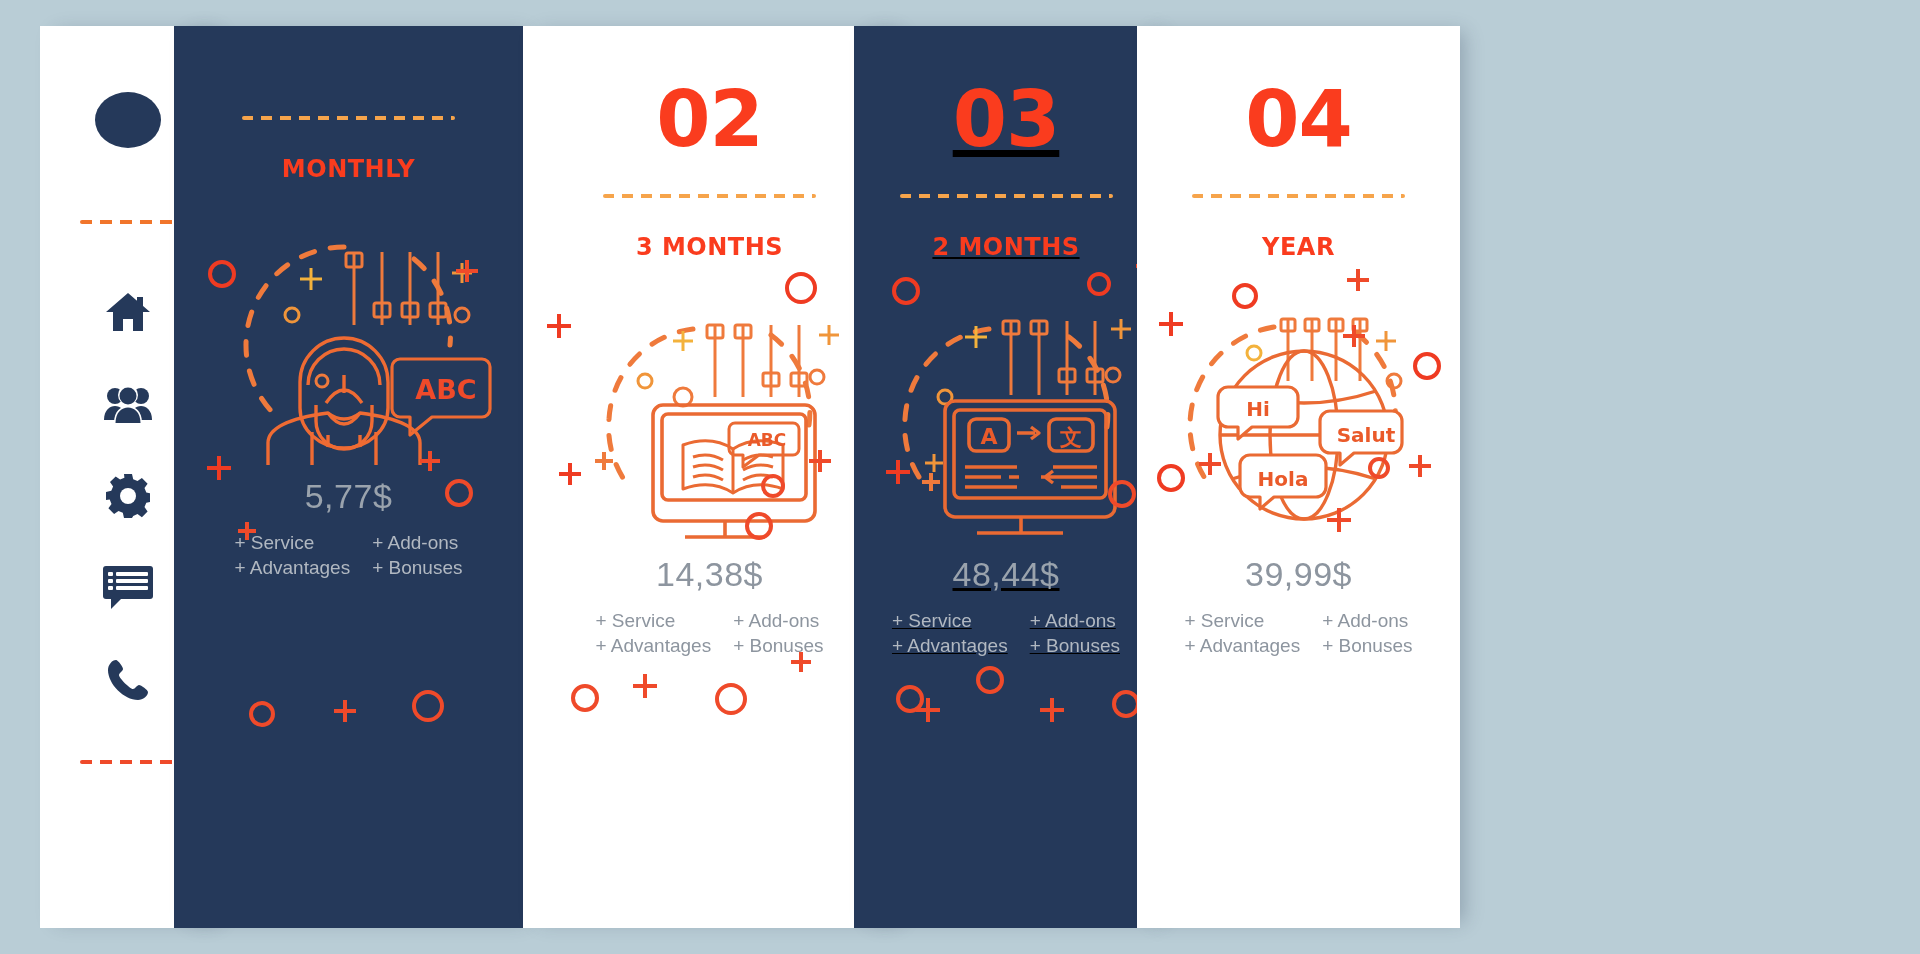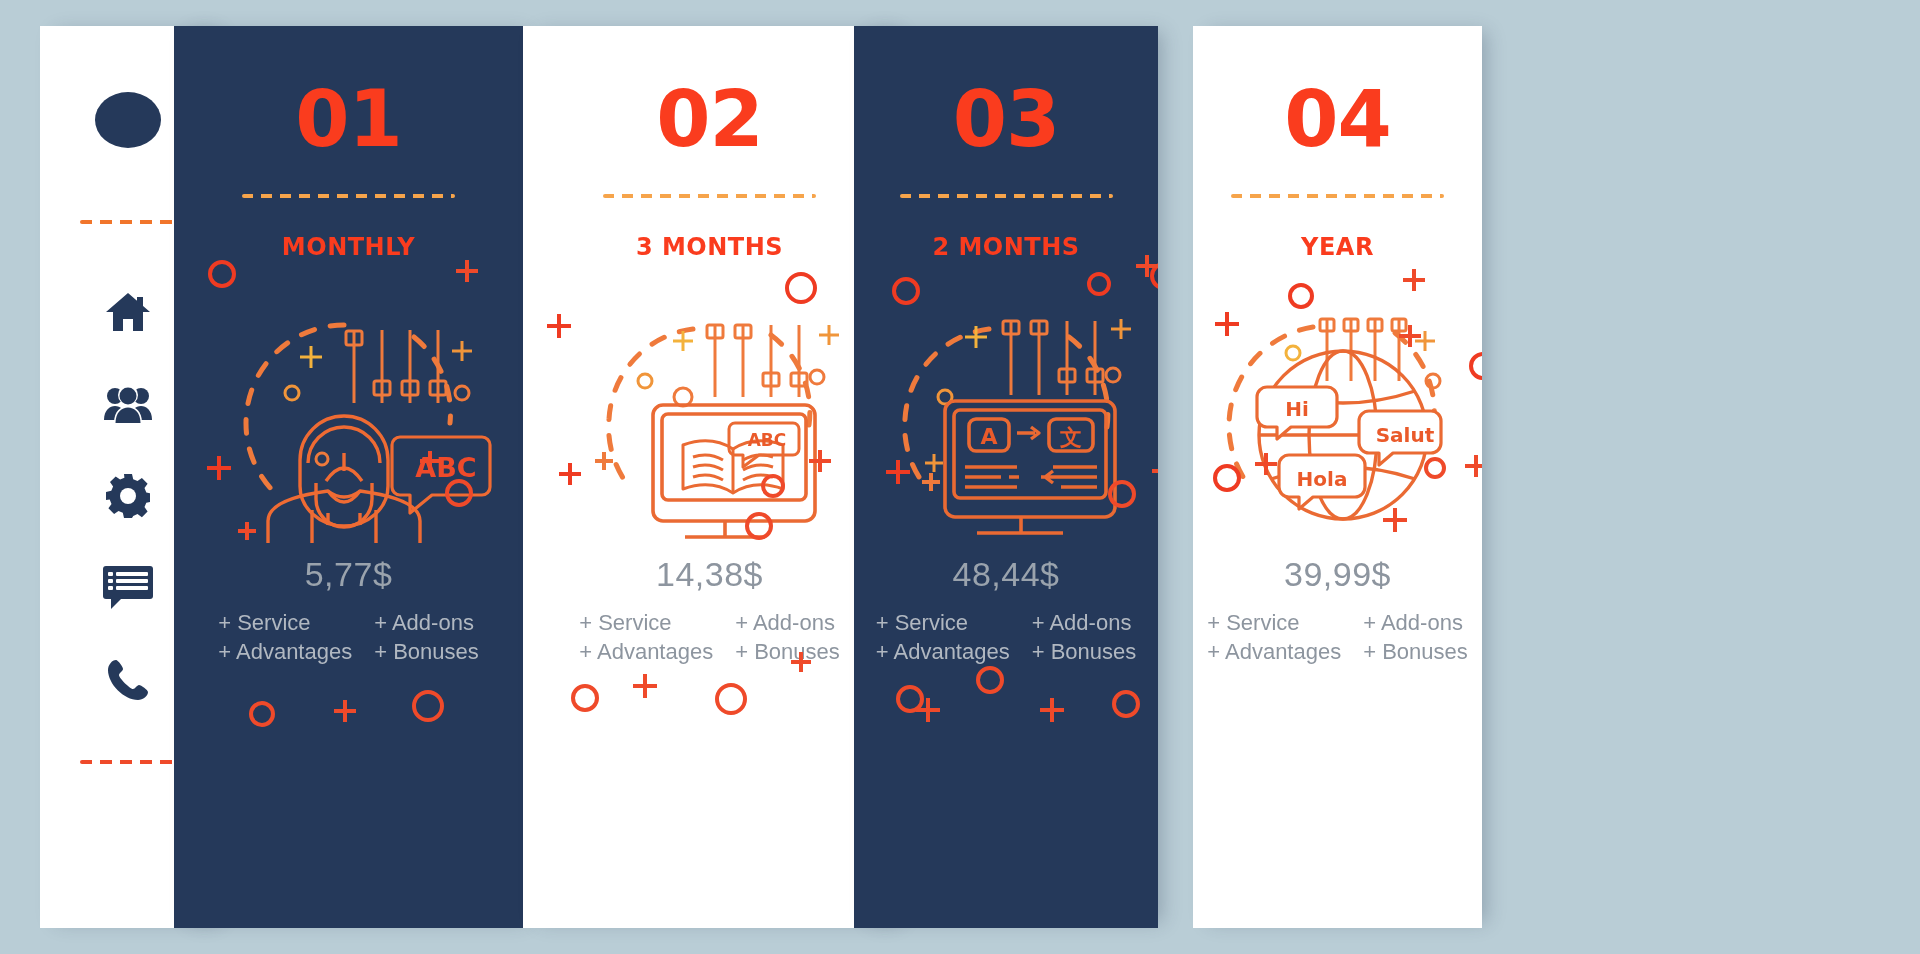--- a/index.html
+++ b/index.html
@@ -62,22 +62,22 @@
     padding-top: 54px;
   }
   #card1 { left: 174px; }
   #card2 { left: 522px; }
   #card3 { left: 853px; }
   #card4 { left: 1205px; width: 322px; }
 
   
   #card1 { left: 174px; width: 349px; }
   #card2 { left: 523px; width: 373px; }
-  #card3 { left: 854px; width: 304px; }
-  #card4 { left: 1193px; width: 289px; align-items: center; }
+  #card3 { left: 854px; width: 304px; text-decoration: underline; }
+  #card4 { left: 1137px; width: 323px; align-items: center; }
 
   .num {
     font-size: 78px;
     font-weight: 700;
     color: #fa3c1e;
     letter-spacing: -1px;
     line-height: 1;
     font-family: "DejaVu Sans", sans-serif;
   }
   .num-rule {
@@ -110,21 +110,21 @@
     letter-spacing: .5px;
   }
   .card.light .price { color:#8d959f; }
 
   .feats {
     margin-top: 16px;
     display: grid;
     grid-template-columns: auto auto;
     column-gap: 22px;
     row-gap: 3px;
-    font-size: 22px;
+    font-size: 19px;
     color: #b1b8c1;
   }
   .card.light .feats { color:#8d959f; }
   .feats span { white-space: nowrap; }
 
   .cta {
     margin-top: 52px;
     width: 203px; height: 45px;
     border: none;
     border-radius: 23px;
@@ -200,21 +200,20 @@
         <svg width="42" height="42" viewBox="0 0 42 42" fill="#25395a">
           <path d="M9 1 C5 1 1 6 1 11 C1 25 17 41 31 41 C36 41 41 37 41 33 C41 31 34 26 32 26 C30 26 28 30 26 30 C23 30 12 19 12 16 C12 14 16 12 16 10 C16 8 11 1 9 1 Z"></path>
         </svg>
       </span>
     </div>
 
     <div class="dash-sep bottom"></div>
   </div>
 
   <div class="card plan dark shadow-r" id="card1">
-    <div class="num">01</div>
     <div class="num-rule"></div>
     <div class="plan-title">MONTHLY</div>
 
     <div class="illus">
       <svg width="290" height="260" viewBox="0 0 290 260">
         <g stroke="#ef7a3c" fill="none" stroke-width="3" stroke-linecap="round">
 
           <path d="M140 40 A98 98 0 0 0 42 138 A98 98 0 0 0 70 207" stroke-dasharray="14 16" stroke-width="5"></path>
           <path d="M210 52 A98 98 0 0 1 246 138" stroke-dasharray="14 16" stroke-width="5"></path>
         </g>

